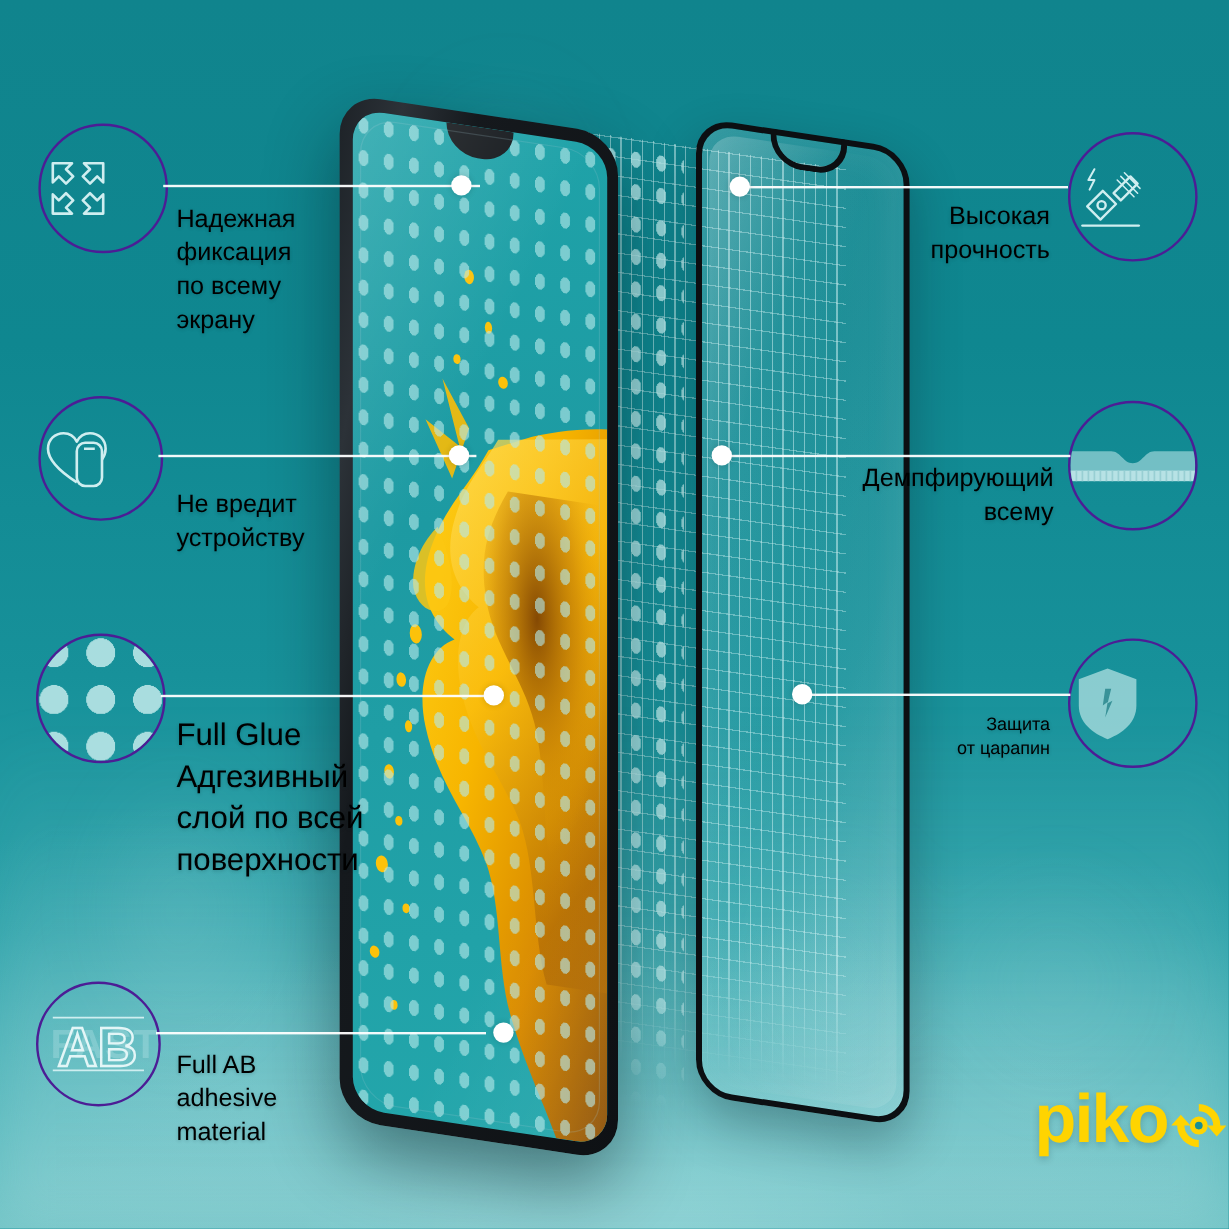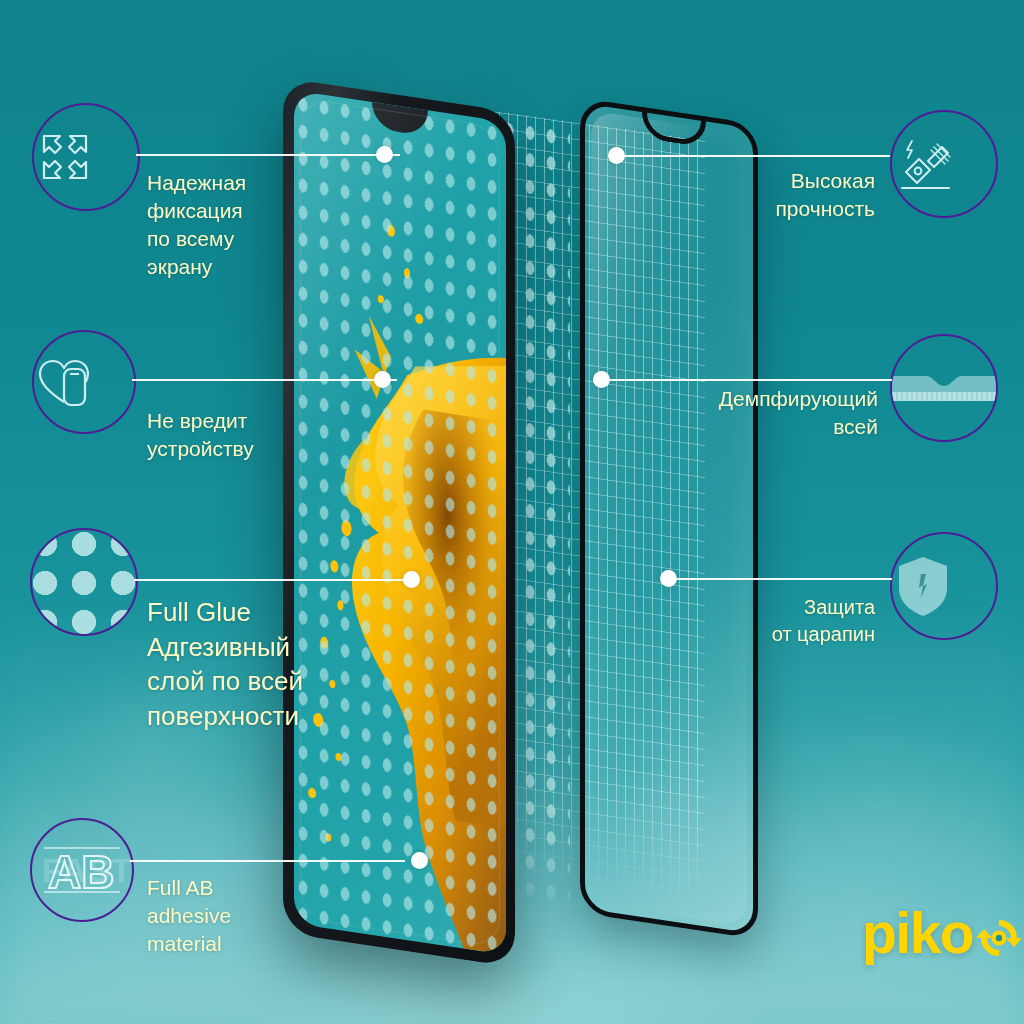--- a/index.html
+++ b/index.html
@@ -85,21 +85,21 @@
   .glass-sheen{position:absolute;left:6px;top:6px;right:6px;bottom:6px;border-radius:24px;
     background:linear-gradient(108deg, rgba(255,255,255,.22) 0%, rgba(255,255,255,.02) 26%, rgba(255,255,255,0) 62%, rgba(255,255,255,.10) 100%);}
 
   
   .feature{position:absolute;}
   .circle{position:absolute;border:2px solid #4c1d95;border-radius:50%;
     display:flex;align-items:center;justify-content:flex-start;overflow:hidden;}
   .conn{position:absolute;height:2px;background:#ffffff;opacity:.95;}
   .dot{position:absolute;width:17px;height:17px;border-radius:50%;background:#ffffff;
     box-shadow:0 0 5px rgba(0,0,0,.16);}
-  .ftext{position:absolute;color:#fef9c3;line-height:1.33;font-weight:400;
+  .ftext{position:absolute;color:#000000;line-height:1.33;font-weight:400;
     text-shadow:0 1px 3px rgba(0,40,45,.24);white-space:pre-line;}
   .ftext.r{text-align:right;}
 
   
   #logo{position:absolute;left:862px;top:905px;display:flex;align-items:center;gap:2px;}
   .logo-word{font-size:57px;font-weight:700;color:#ffd400;letter-spacing:-1.5px;
     line-height:1;text-shadow:0 2px 6px rgba(0,40,45,.22);}
   .logo-mark{width:46px;height:46px;margin-left:1px;margin-top:9px;}
 
   
@@ -289,33 +289,33 @@
             <line x1="85" y1="56" x2="85" y2="65"></line>
           <line x1="90" y1="56" x2="90" y2="65"></line>
             <line x1="95" y1="56" x2="95" y2="65"></line>
           <line x1="100" y1="56" x2="100" y2="65"></line>
         </g>
       </svg>
     </div>
     <div class="conn" style="left:600px;top:379px;width:292px;"></div>
     <div class="dot" style="left:593px;top:371px;"></div>
     <div class="ftext r" style="left:620px;top:385px;width:258px;font-size:21px;">Демпфирующий
-всей</div>
+всему</div>
   </div>
 
   <div class="feature">
     <div class="circle" style="left:890px;top:532px;width:104px;height:104px;">
       <svg width="62" height="68" viewBox="0 0 62 68">
         <path d="M31 5 L55 14 L55 36 C55 50 44 59 31 64 C18 59 7 50 7 36 L7 14 Z" fill="rgba(208,240,241,.62)"></path>
         <path d="M29 22 L27 36 L31 33 L29 46 L35 32 L31 34 L34 22 Z" fill="rgba(35,130,136,.78)"></path>
       </svg>
     </div>
     <div class="conn" style="left:668px;top:578px;width:224px;"></div>
     <div class="dot" style="left:660px;top:570px;"></div>
-    <div class="ftext r" style="left:660px;top:594px;width:215px;font-size:20px;">Защита
+    <div class="ftext r" style="left:660px;top:594px;width:215px;font-size:15px;">Защита
 от царапин</div>
   </div>
 
   <div id="logo">
     <div class="logo-word">piko</div>
     <svg class="logo-mark" viewBox="0 0 46 46">
       <path d="M23 5 A18 18 0 0 1 41 23 L46 23 L38 32 L30 23 L35 23 A12 12 0 0 0 23 11 Z" fill="#ffd400"></path>
       <path d="M23 41 A18 18 0 0 1 5 23 L0 23 L8 14 L16 23 L11 23 A12 12 0 0 0 23 35 Z" fill="#ffd400"></path>
       <circle cx="23" cy="23" r="7.5" fill="#ffd400"></circle>
       <circle cx="23" cy="23" r="3.2" fill="#1a8f96"></circle>

